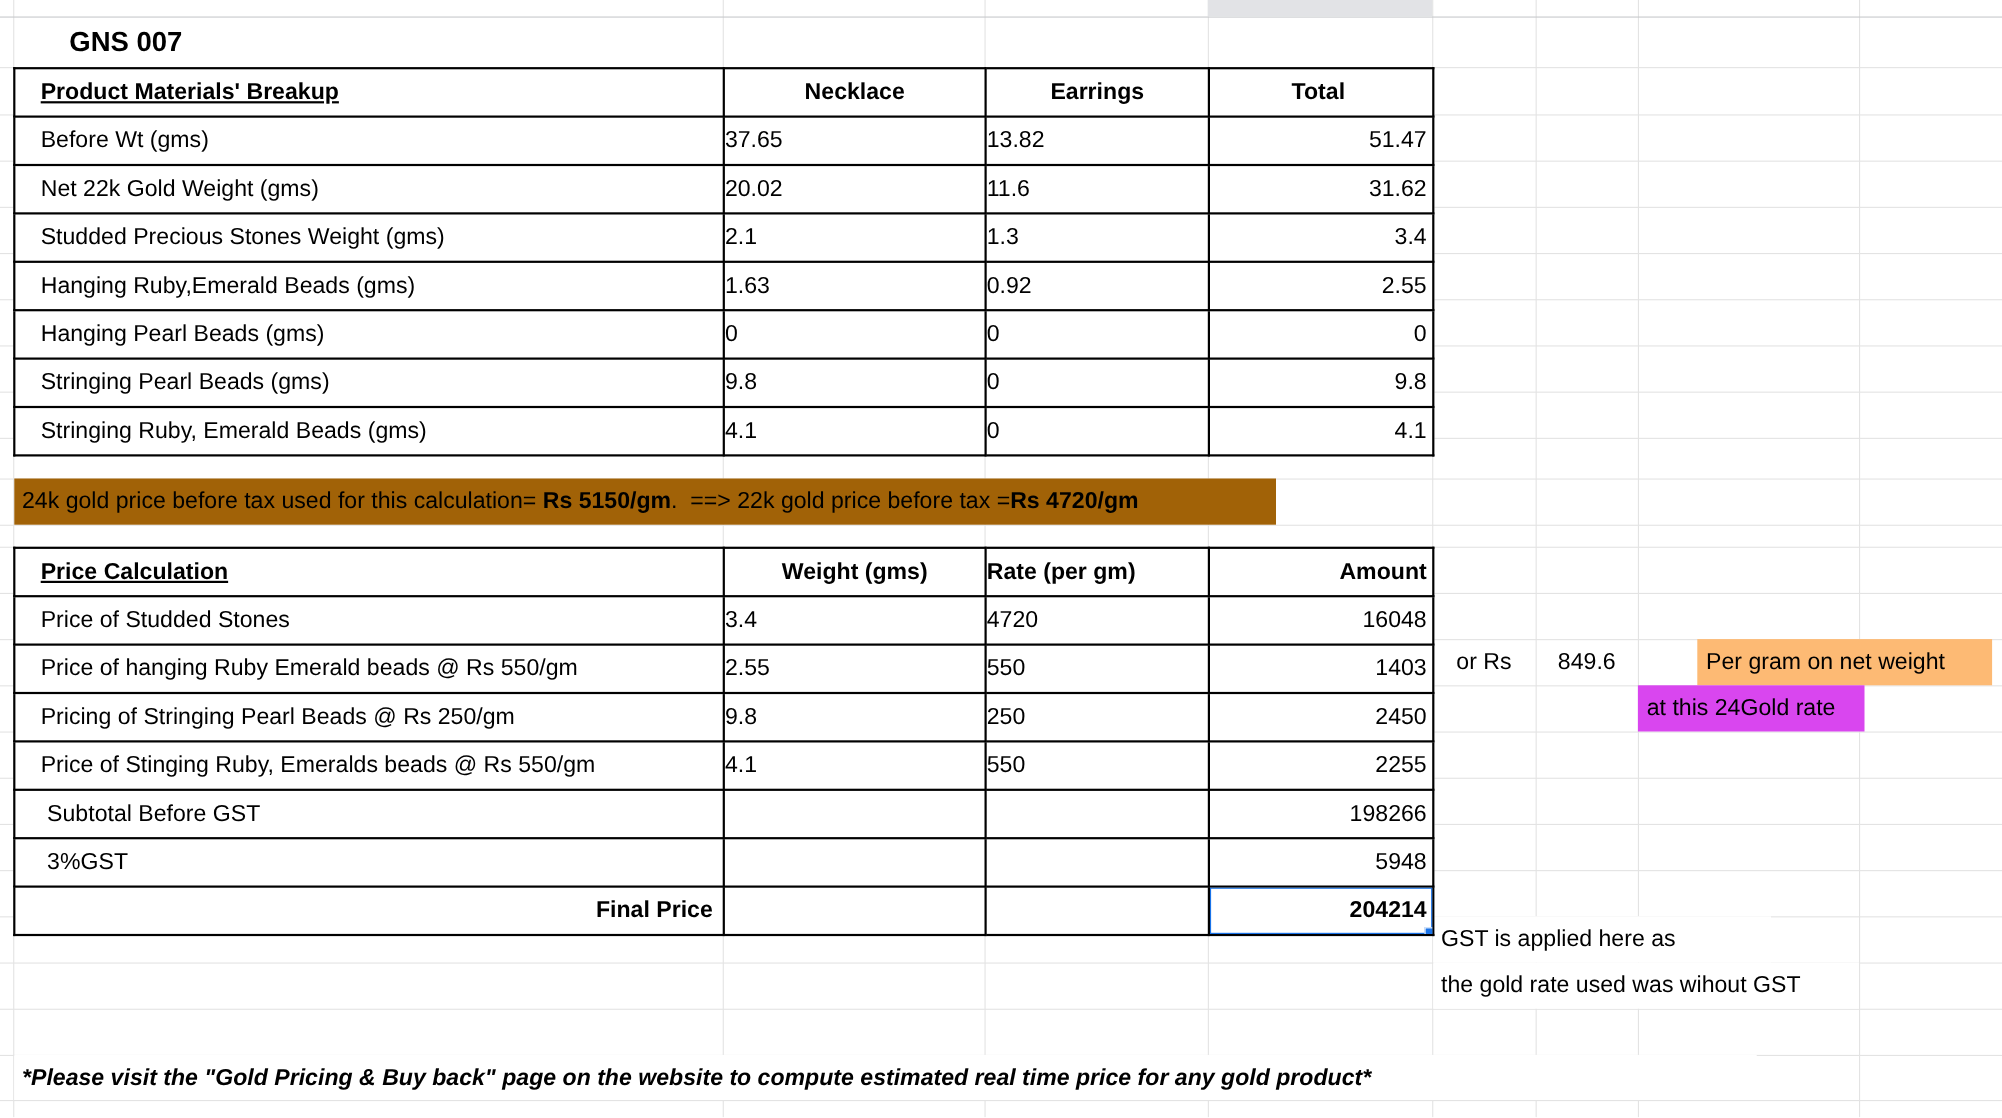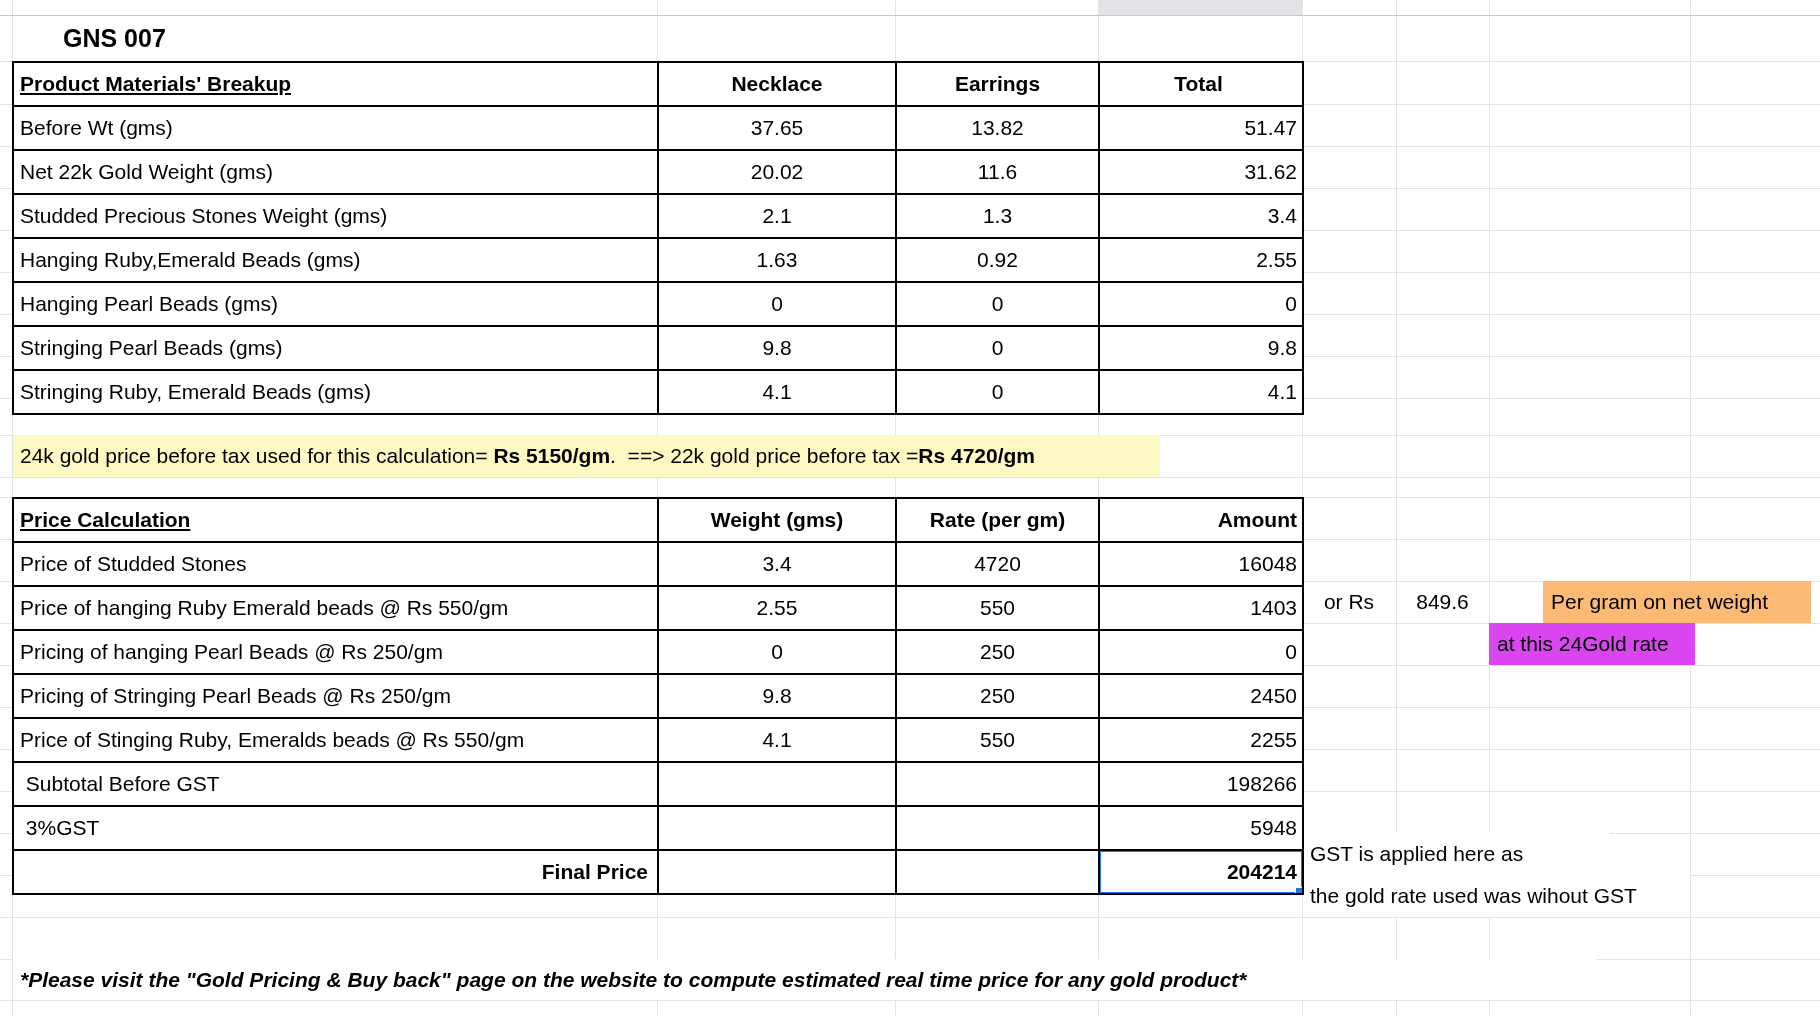--- a/index.html
+++ b/index.html
@@ -16,36 +16,36 @@
   .col-strip .hl{position:absolute;left:1098px;top:0;width:204px;height:15px;background:#e2e3e6;}
   
   .sheet-title{position:absolute;left:19px;top:15px;height:46px;line-height:46px;
     font-size:25px;font-weight:bold;z-index:3;white-space:pre;margin-left:44px;}
   
   table.grid{position:absolute;left:12px;border-collapse:collapse;table-layout:fixed;z-index:3;background:#fff;}
   table.t1{top:61px;}
   table.t2{top:497px;}
   table.grid td{border:2px solid #000;height:42px;font-size:21px;padding:0;
     white-space:pre;overflow:hidden;background:#fff;vertical-align:middle;}
-  table.grid td.c0{text-align:left;padding-left:6px;}
-  table.grid td.c1,table.grid td.c2{text-align:center;}
+  table.grid td.c0{text-align:left;padding-left:23px;}
+  table.grid td.c1,table.grid td.c2{}
   table.grid td.c3{text-align:right;padding-right:5px;}
   table.grid td.hdr{font-weight:bold;}
   table.grid td.hdr-underline{text-decoration:underline;}
   table.grid td.hdr-center{text-align:center;}
   table.grid td.final-label{font-weight:bold;text-align:right;padding-right:9px;}
   table.grid td.bold{font-weight:bold;}
   td.selected{position:relative;}
   .sel-border{position:absolute;left:-2px;top:-2px;right:-2px;bottom:-2px;
     border:3px solid #1a73e8;pointer-events:none;z-index:5;}
   .fill-handle{position:absolute;right:-7px;bottom:-8px;width:11px;height:11px;
     background:#1a73e8;border:1px solid #fff;z-index:6;}
   
   .cell-note{position:absolute;z-index:2;font-size:21px;white-space:pre;overflow:hidden;}
-  .note-row{left:13px;top:435px;width:1140px;height:42px;line-height:42px;background:#fef9c3;padding-left:7px;}
+  .note-row{left:13px;top:435px;width:1140px;height:42px;line-height:42px;background:#a16207;padding-left:7px;}
   .ann-or-rs{left:1302px;top:581px;width:94px;height:42px;line-height:42px;text-align:center;}
   .ann-rate{left:1396px;top:581px;width:93px;height:42px;line-height:42px;text-align:center;}
   .ann-pergram1{left:1543px;top:581px;width:260px;height:42px;line-height:42px;background:#fdba74;padding-left:8px;}
   .ann-pergram2{left:1489px;top:623px;width:198px;height:42px;line-height:42px;background:#d946ef;padding-left:8px;}
   .ann-gst1{left:1303px;top:833px;width:300px;height:42px;line-height:42px;background:#fff;padding-left:7px;}
   .ann-gst2{left:1303px;top:875px;width:380px;height:42px;line-height:42px;background:#fff;padding-left:7px;}
   .footer-note{left:13px;top:959px;width:1577px;height:41px;line-height:41px;background:#fff;
     padding-left:7px;font-weight:bold;font-style:italic;}
   .bseg{font-weight:bold;}
 </style>
@@ -177,26 +177,20 @@
           <td class="c2">4720</td>
           <td class="c3">16048</td>
         </tr>
         <tr>
           <td class="c0">Price of hanging Ruby Emerald beads @ Rs 550/gm</td>
           <td class="c1">2.55</td>
           <td class="c2">550</td>
           <td class="c3">1403</td>
         </tr>
         <tr>
-          <td class="c0">Pricing of hanging Pearl Beads @ Rs 250/gm</td>
-          <td class="c1">0</td>
-          <td class="c2">250</td>
-          <td class="c3">0</td>
-        </tr>
-        <tr>
           <td class="c0">Pricing of Stringing Pearl Beads @ Rs 250/gm</td>
           <td class="c1">9.8</td>
           <td class="c2">250</td>
           <td class="c3">2450</td>
         </tr>
         <tr>
           <td class="c0">Price of Stinging Ruby, Emeralds beads @ Rs 550/gm</td>
           <td class="c1">4.1</td>
           <td class="c2">550</td>
           <td class="c3">2255</td>

